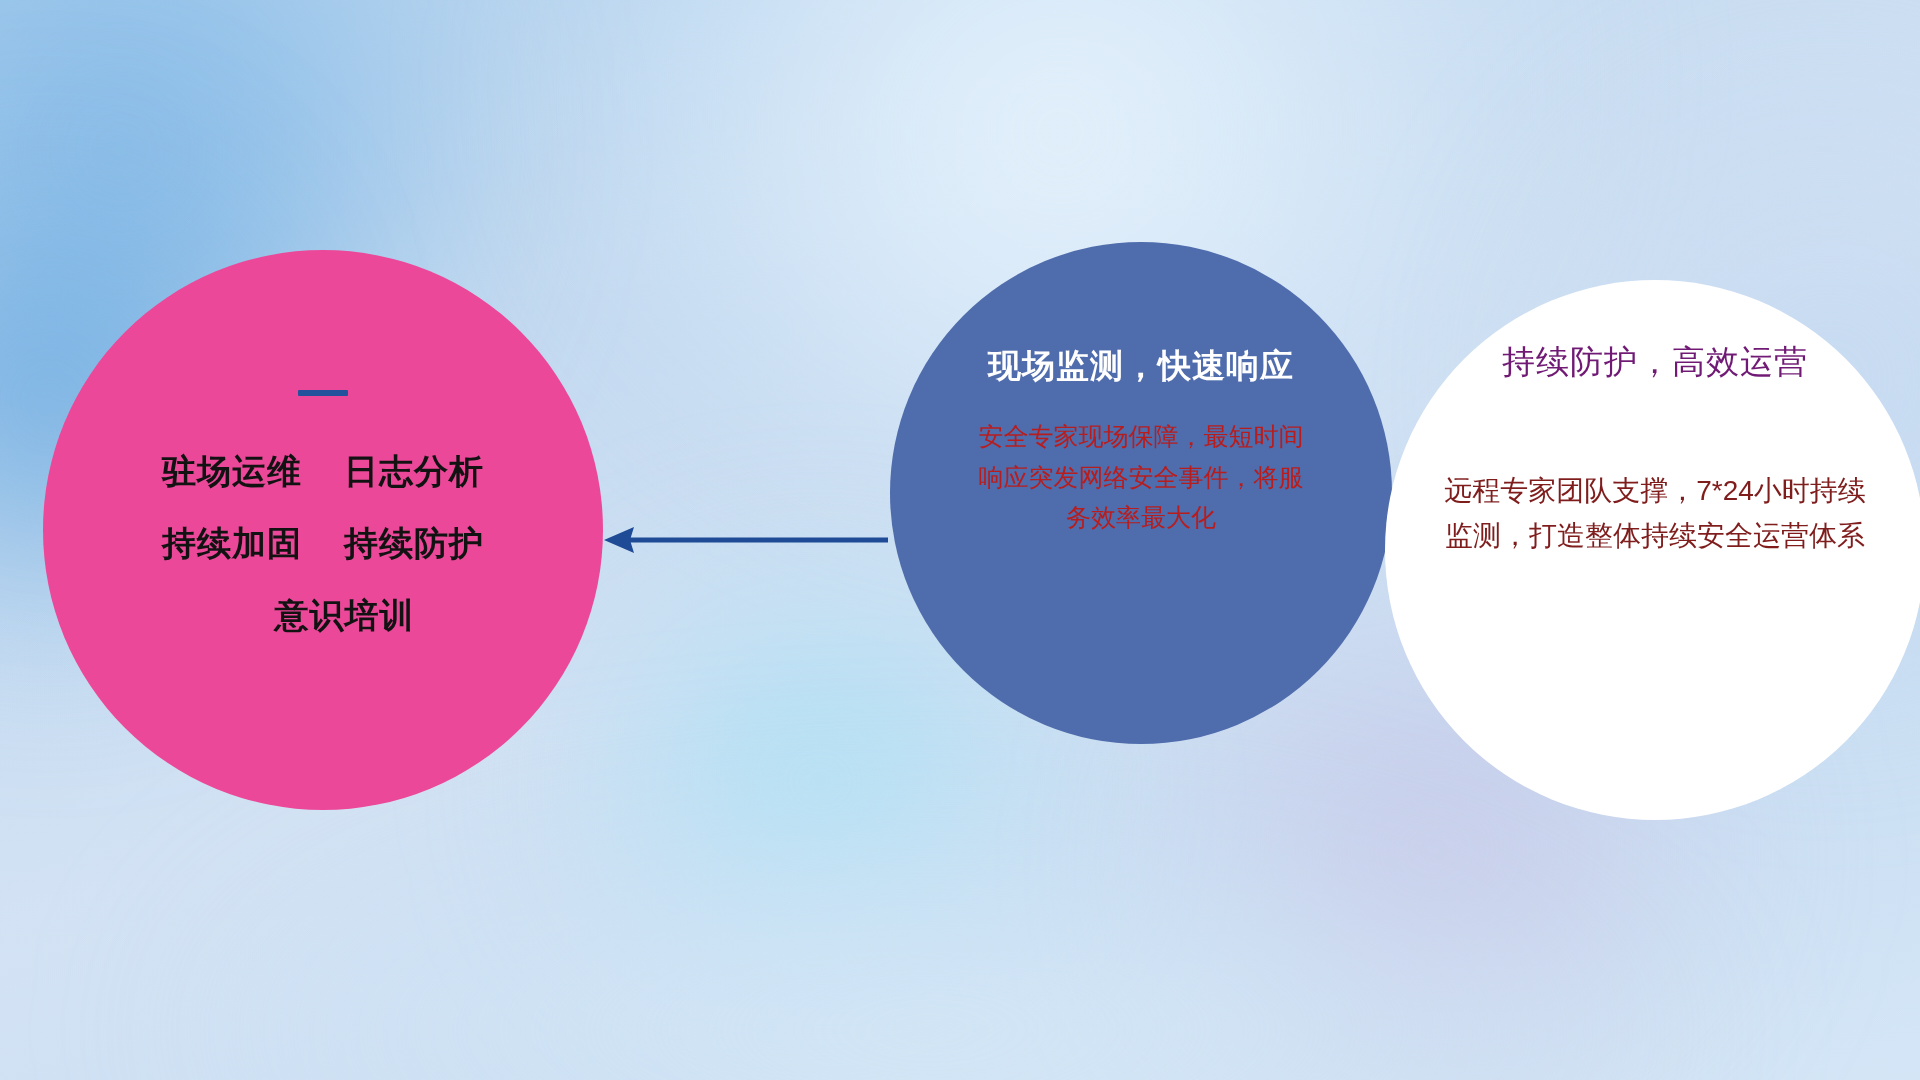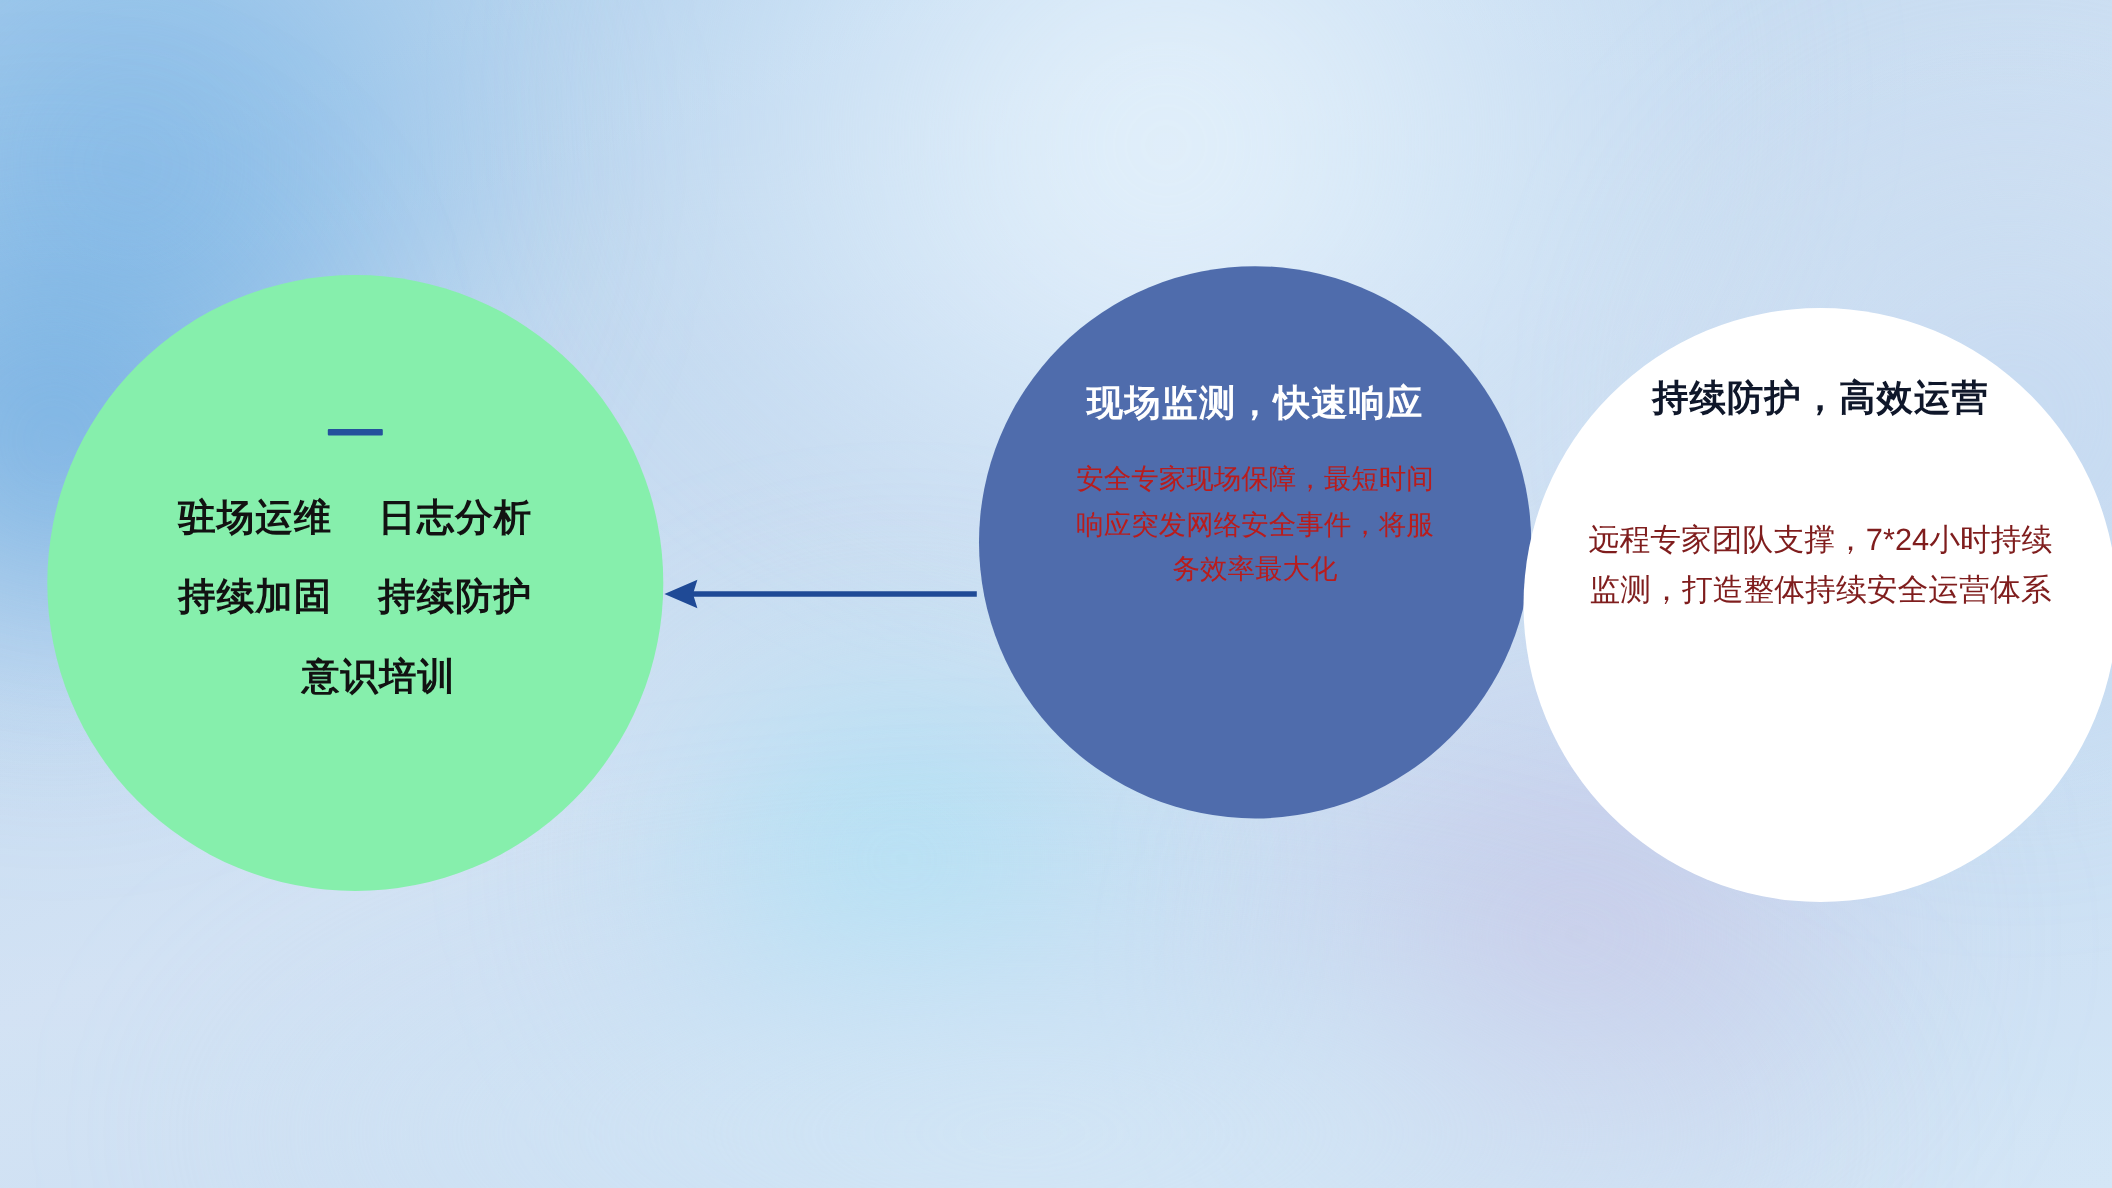--- a/index.html
+++ b/index.html
@@ -78,21 +78,21 @@
     position: absolute;
     border-radius: 50%;
     box-sizing: border-box;
   }
 
   .circle-left {
     left: 43px;
     top: 250px;
     width: 560px;
     height: 560px;
-    background: #86efac;
+    background: #ec4899;
     z-index: 3;
     display: flex;
     flex-direction: column;
     align-items: center;
   }
 
   .circle-mid {
     left: 890px;
     top: 242px;
     width: 502px;
@@ -176,22 +176,22 @@
     height: 540px;
     z-index: 6;
     display: flex;
     flex-direction: column;
     align-items: center;
     pointer-events: none;
   }
   .right-title {
     margin-top: 60px;
     font-size: 33px;
-    font-weight: 700;
-    color: #0f172a;
+    font-weight: 400;
+    color: #701a75;
     letter-spacing: 1px;
     white-space: nowrap;
     text-align: right;
   }
   .right-body {
     margin-top: 84px;
     width: 430px;
     font-size: 28px;
     line-height: 1.6;
     color: #7f1d1d;

